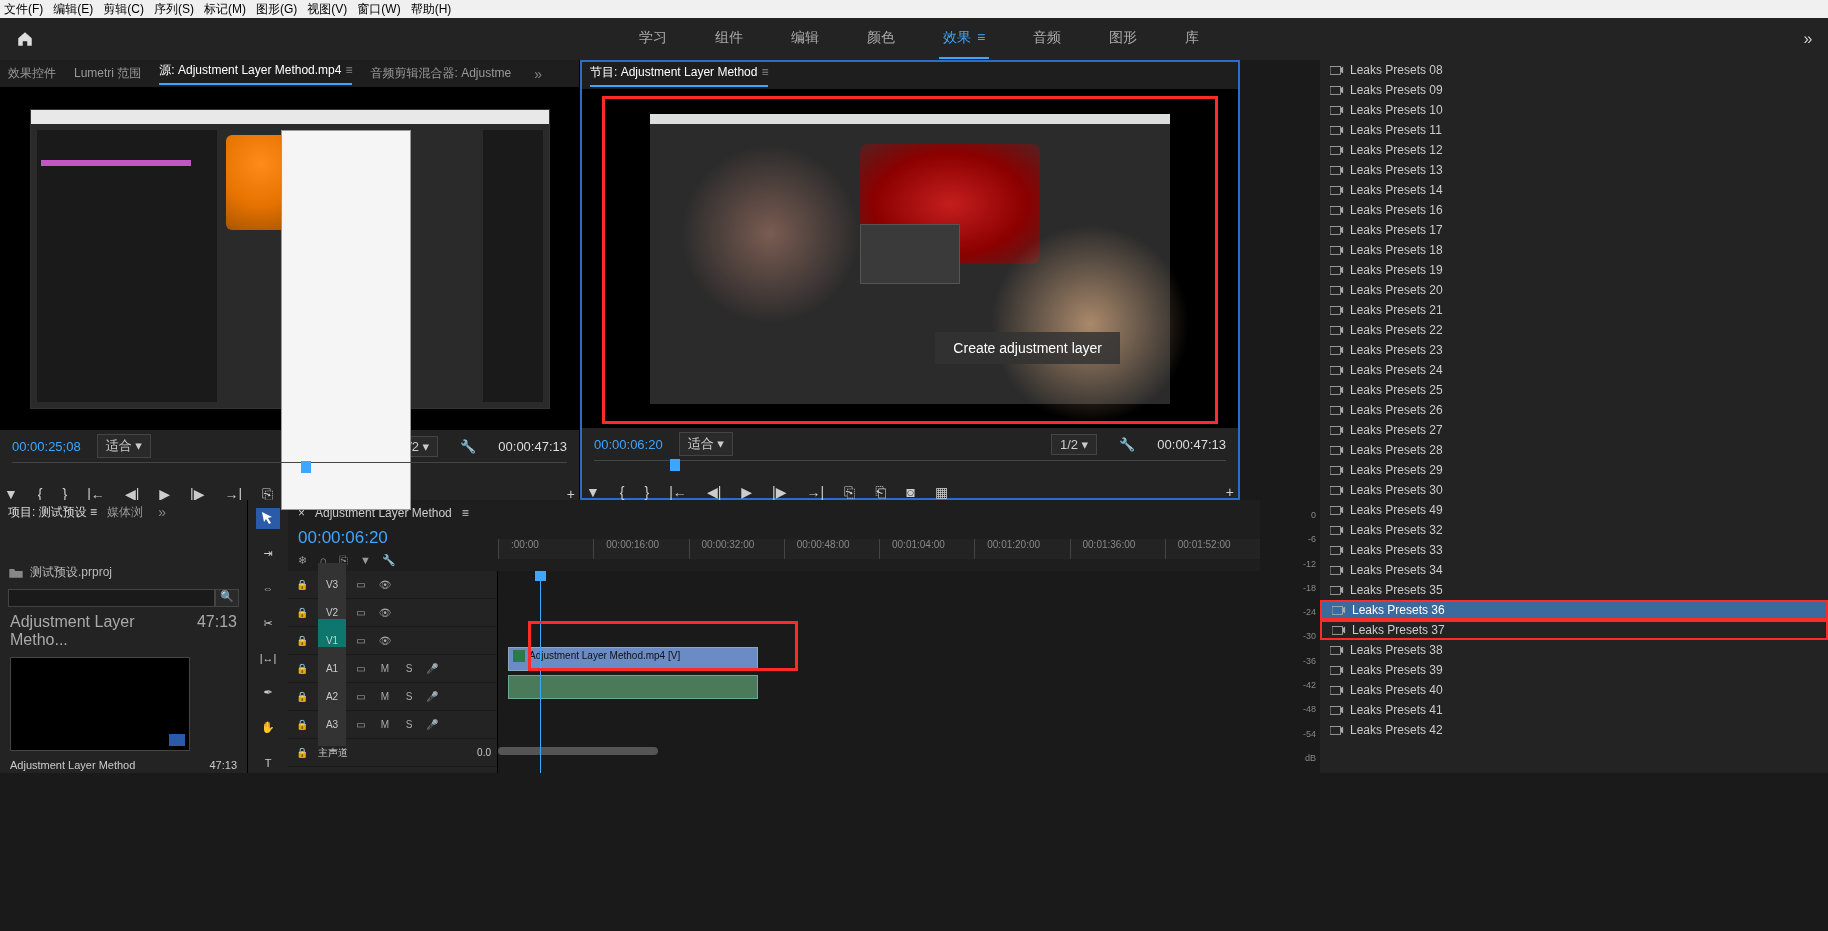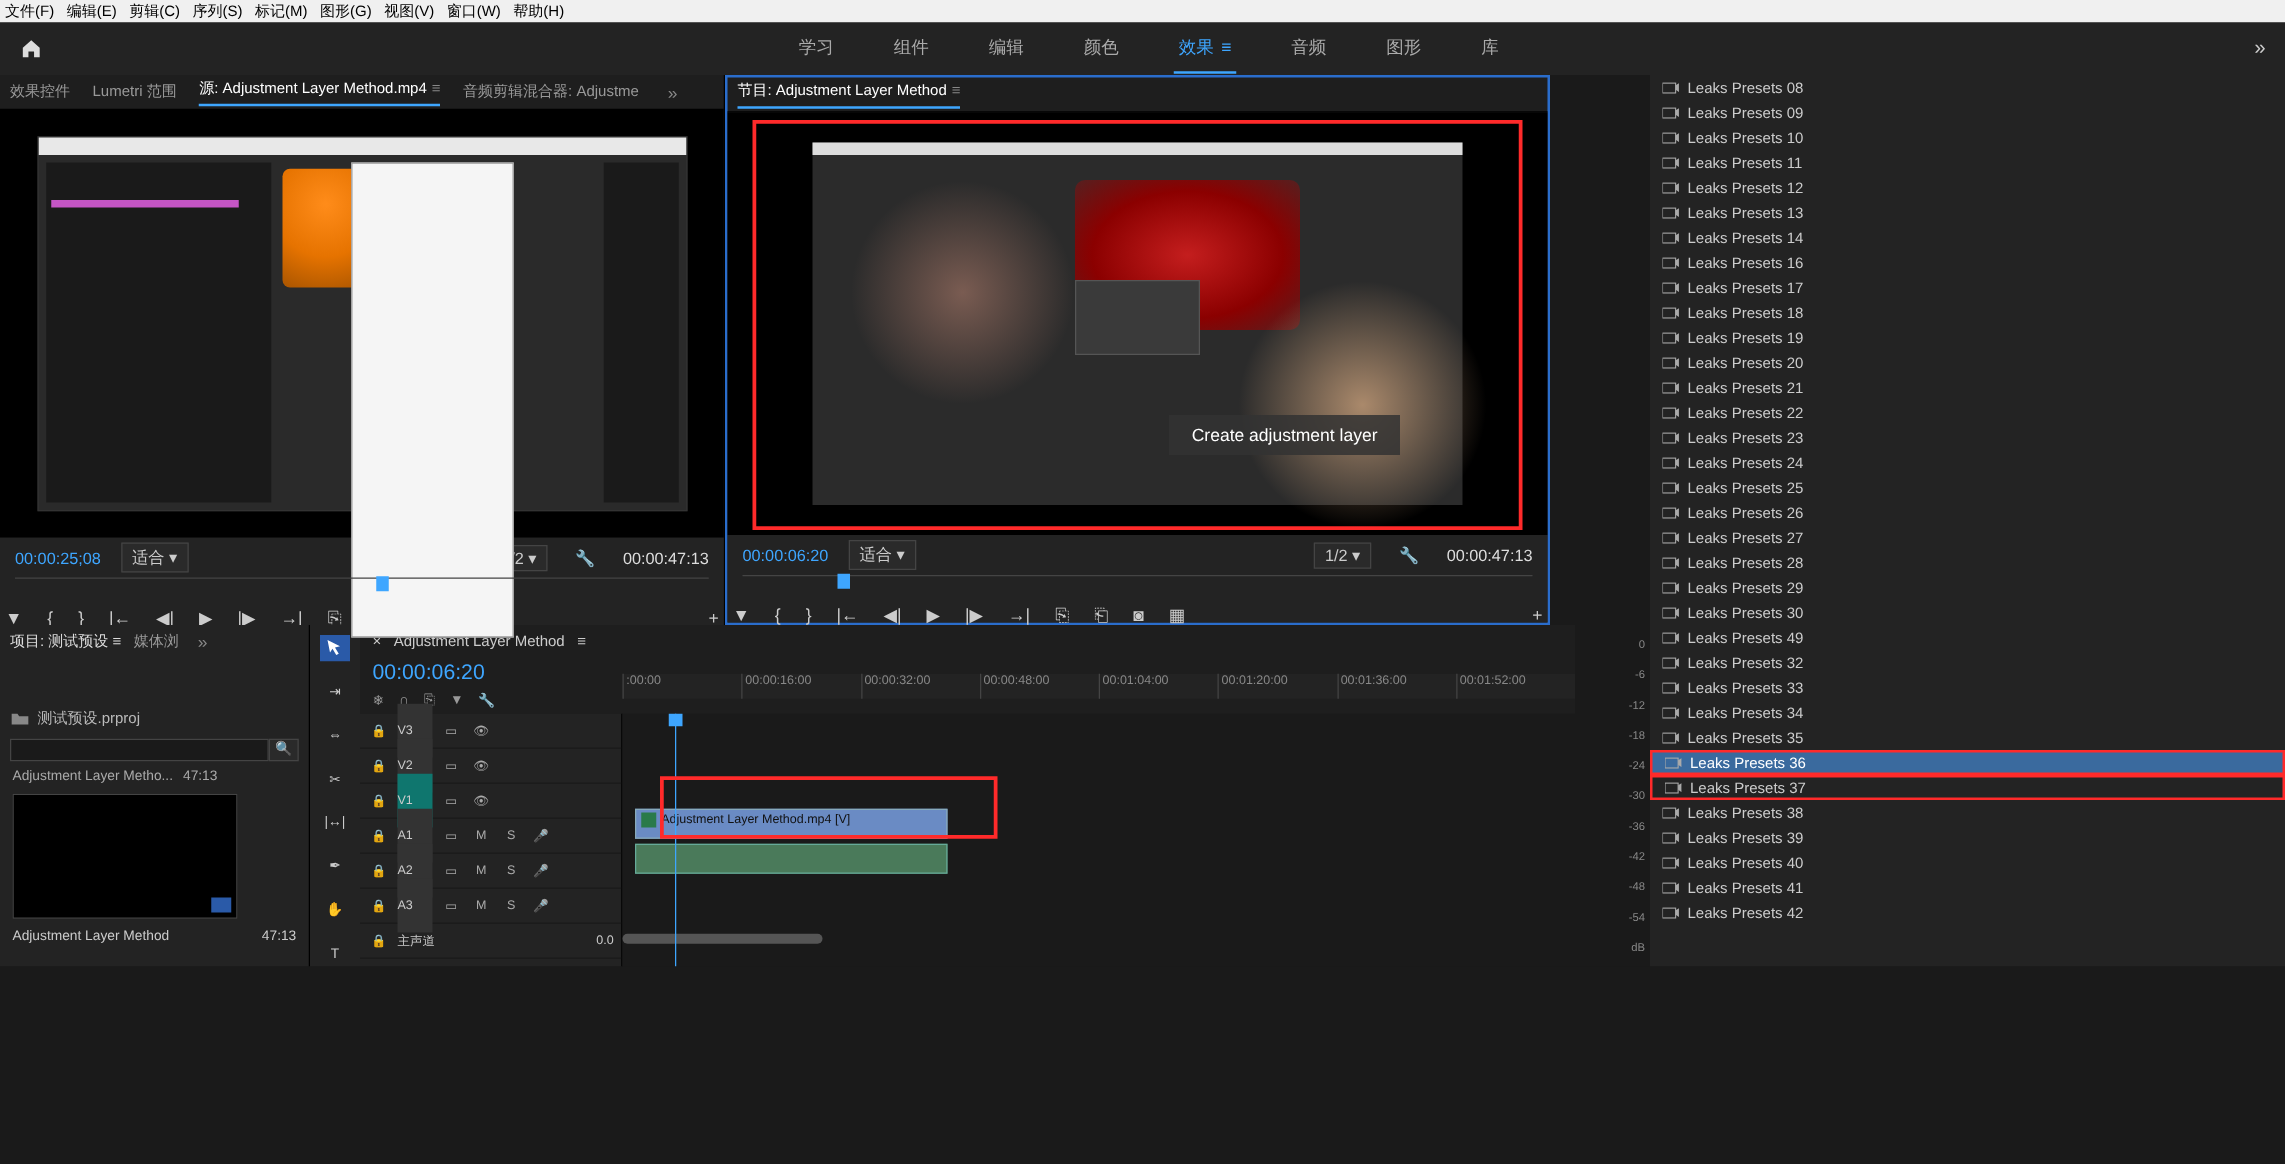--- a/index.html
+++ b/index.html
@@ -59,42 +59,42 @@
 
 .bottom-row { display: flex; height: 273px; }
 .project-panel { width: 248px; background: #232323; border-right: 1px solid #000; display: flex; flex-direction: column; }
 .project-tabs { display: flex; align-items: center; height: 26px; padding: 0 8px; gap: 10px; font-size: 12px; color: #999; }
 .project-tabs .ptab.active { color: #ddd; }
 .proj-path { display: flex; align-items: center; padding: 4px 8px; gap: 6px; color: #bbb; font-size: 12px; margin-top: 36px; }
 .bin-icon { width: 16px; height: 12px; fill: #888; }
 .proj-search { margin: 4px 8px; display: flex; }
 .proj-search input { flex: 1; background: #1a1a1a; border: 1px solid #444; color: #ccc; padding: 2px 6px; font-size: 11px; }
 .proj-search .sbtn { width: 24px; background: #2a2a2a; border: 1px solid #444; color: #999; text-align: center; }
-.proj-item-row { display: flex; padding: 2px 10px; font-size: 11px; color: #aaa; gap: 8px; }
+.proj-item-row { display: flex; padding: 2px 10px; font-size: 16px; color: #aaa; gap: 8px; }
 .proj-thumb { margin: 6px 10px; width: 180px; height: 100px; background: #000; border: 1px solid #444; position: relative; }
 .proj-thumb .badge { position: absolute; right: 4px; bottom: 4px; width: 16px; height: 12px; background: #2a5aa8; }
 .proj-caption { padding: 2px 10px; font-size: 11px; color: #ccc; display: flex; justify-content: space-between; }
 
 .tools-strip { width: 40px; background: #232323; display: flex; flex-direction: column; align-items: center; padding-top: 8px; gap: 14px; }
 .tool-btn { width: 24px; height: 24px; display: flex; align-items: center; justify-content: center; color: #ccc; cursor: pointer; }
 .tool-btn.active { background: #2a5aa8; }
 
 .timeline-panel { flex: 1; background: #1e1e1e; display: flex; flex-direction: column; }
 .tl-header { display: flex; align-items: center; height: 26px; padding: 0 10px; gap: 10px; font-size: 12px; color: #ccc; }
 .tl-tc { color: #3ea6ff; font-size: 17px; padding: 2px 10px; }
 .tl-toolbar { display: flex; gap: 12px; padding: 4px 10px; color: #999; }
 .tl-body { flex: 1; display: flex; position: relative; }
 .tl-tracks-header { width: 210px; background: #232323; border-right: 1px solid #000; }
 .track-row { display: flex; align-items: center; height: 28px; border-bottom: 1px solid #1a1a1a; gap: 6px; padding: 0 6px; font-size: 10px; color: #ccc; }
 .track-row.active-v1 .track-label { background: #0f766e; }
-.track-label { width: 28px; text-align: left; background: #333; padding: 16px 0; }
+.track-label { width: 28px; text-align: center; background: #333; padding: 16px 0; }
 .track-btn { width: 18px; text-align: center; color: #aaa; cursor: pointer; }
 .tl-tracks-area { flex: 1; position: relative; background: #1a1a1a; }
 .tl-ruler { height: 20px; background: #232323; display: flex; font-size: 10px; color: #888; position: relative; }
-.tl-ruler span { flex: 1; border-left: 1px solid #444; padding-left: 2px; }
+.tl-ruler span { flex: 1; border-left: 1px solid #444; padding-left: 12px; }
 .tl-playhead { position: absolute; left: 42px; top: 0; bottom: 0; width: 1px; background: #3ea6ff; z-index: 5; }
 .tl-playhead::before { content: ''; position: absolute; top: 0; left: -5px; width: 11px; height: 10px; background: #3ea6ff; }
 .tl-clip-v { position: absolute; left: 10px; top: 76px; width: 250px; height: 24px; background: #6a8bc4; border: 1px solid #8ab; font-size: 10px; color: #111; padding: 2px 4px; overflow: hidden; }
 .tl-clip-v .fx { display: inline-block; width: 12px; height: 12px; background: #2a7a4a; margin-right: 4px; vertical-align: middle; }
 .tl-clip-a { position: absolute; left: 10px; width: 250px; height: 24px; background: #4a7a5a; border: 1px solid #6a9; }
 .tl-clip-a.a1 { top: 104px; }
 .tl-red-box { position: absolute; left: 30px; top: 50px; width: 270px; height: 50px; border: 3px solid #ff2a2a; z-index: 6; }
 .tl-scrollbar { position: absolute; bottom: 16px; left: 0; right: 10px; height: 10px; }
 .tl-scrollbar .thumb { position: absolute; left: 0; width: 160px; height: 8px; background: #555; border-radius: 4px; }
 

